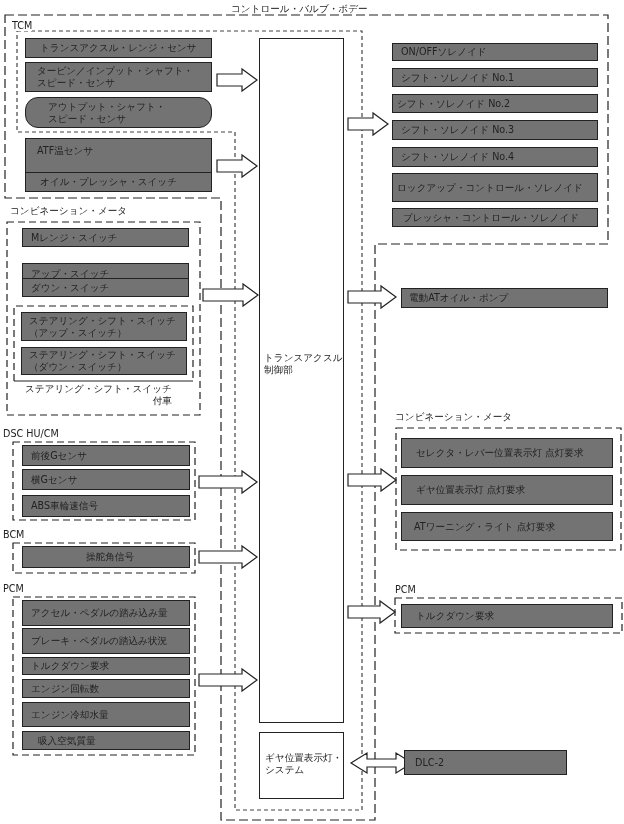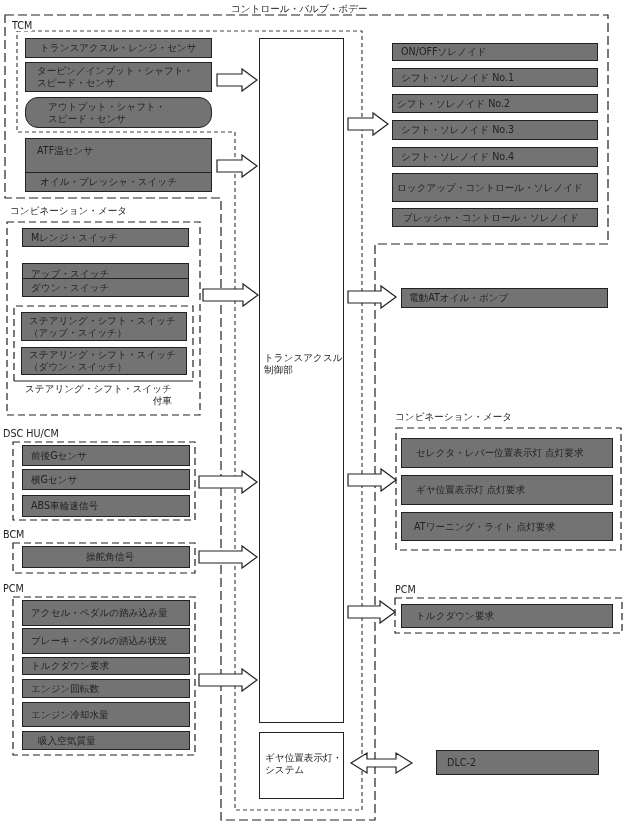--- a/index.html
+++ b/index.html
@@ -185,17 +185,17 @@
   </div>
   <div class="box" style="left:401px; top:512px; width:212px; height:29px; padding-left:12px;justify-content:center;">
     <span>ATワーニング・ライト 点灯要求</span>
   </div>
 
   <div class="lbl" style="left:395px; top:584px;">PCM</div>
   <div class="box" style="left:401px; top:604px; width:212px; height:24px; padding-left:14px;">
     <span>トルクダウン要求</span>
   </div>
 
-  <div class="box" style="left:436px; top:750px; width:163px; height:25px; padding-left:10px;">
+  <div class="box" style="left:404px; top:750px; width:163px; height:25px; padding-left:10px;">
     <span>DLC-2</span>
   </div>
 
 </div>
 
 </body></html>

